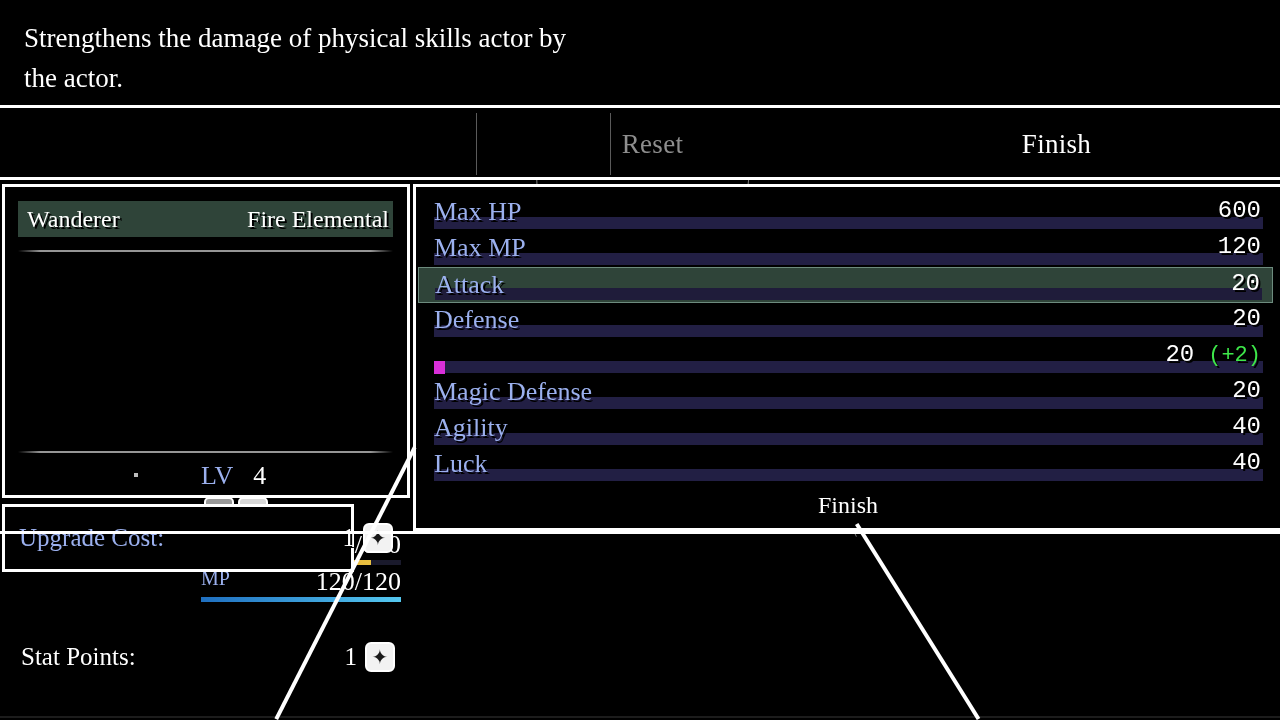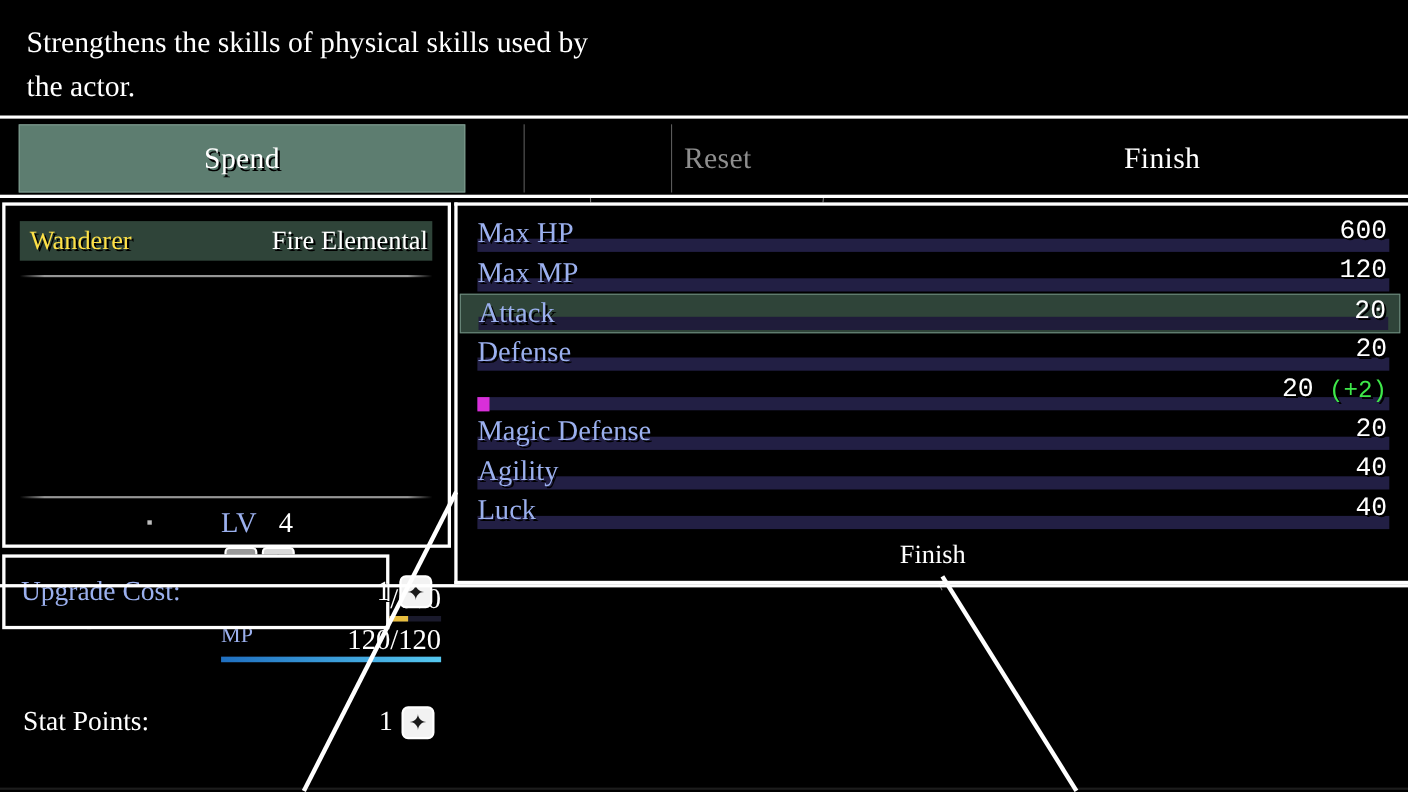--- a/index.html
+++ b/index.html
@@ -108,21 +108,21 @@
   #name-bar {
     position: absolute;
     left: 13px; top: 14px;
     width: 375px; height: 36px;
     background: #2f4439;
     display: flex;
     align-items: center;
   }
   #actor-class {
     margin-left: 9px;
-    font-size: 24px; color: #fde047;
+    font-size: 24px; color: #ffffff;
     text-shadow: 2px 2px 0 #000;
   }
   #actor-name {
     position: absolute; right: 4px;
     font-size: 24px; color: #ffffff;
     text-shadow: 2px 2px 0 #000;
   }
 
   .hr {
     position: absolute;
@@ -364,28 +364,27 @@
 
     <div class="diag faint" style="left:767px; top:0px; width:1px; height:300px; transform: rotate(6deg);"></div>
     <div class="diag faint" style="left:530px; top:0px; width:1px; height:300px; transform: rotate(-2deg);"></div>
     <div class="diag faint" style="left:737px; top:300px; width:1px; height:260px; transform: rotate(33deg);"></div>
     <div class="diag faint" style="left:493px; top:300px; width:1px; height:230px; transform: rotate(-31deg);"></div>
     <div class="diag faint" style="left:493px; top:420px; width:306px; height:1px;"></div>
     <div class="diag faint" style="left:799px; top:420px; width:1px; height:130px; transform: rotate(-26deg);"></div>
   </div>
 
   <div id="help-window" class="win">
-    <div id="help-text">Strengthens the skills of physical skills used by
+    <div id="help-text">Strengthens the damage of physical skills actor by
 the actor.</div>
   </div>
 
   <div id="command-window" class="win">
     <div id="sep-1" class="cmd-sep"></div>
     <div id="sep-2" class="cmd-sep"></div>
-    <div id="cmd-spend" class="cmd selected">Spend</div>
     <div id="cmd-reset" class="cmd disabled">Reset</div>
     <div id="cmd-finish" class="cmd">Finish</div>
   </div>
 
   <div id="status-window" class="win">
 
     <div id="name-bar">
       <span id="actor-class">Wanderer</span>
       <span id="actor-name">Fire Elemental</span>
     </div>

